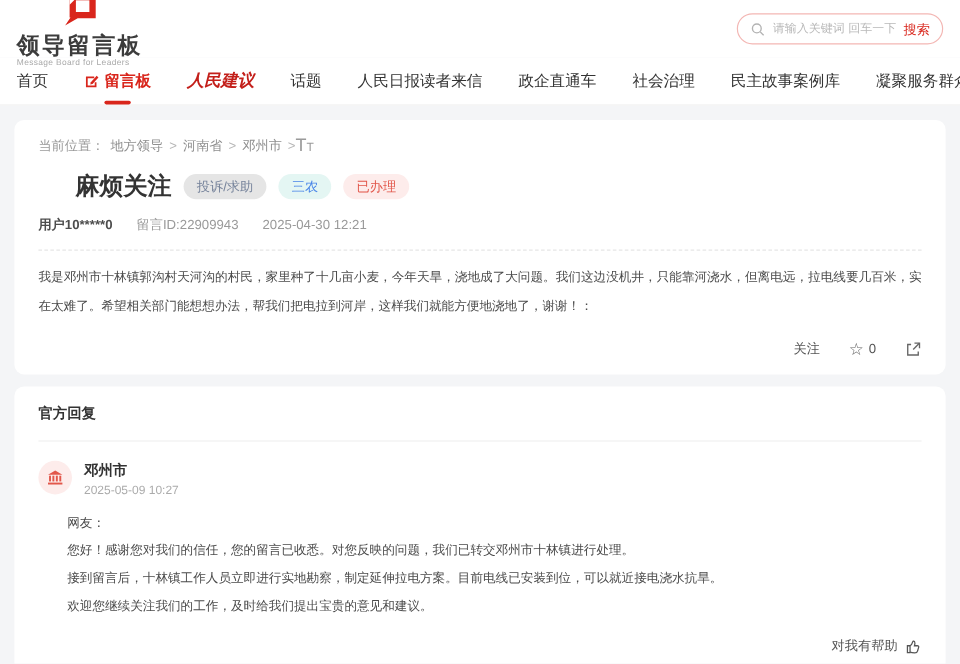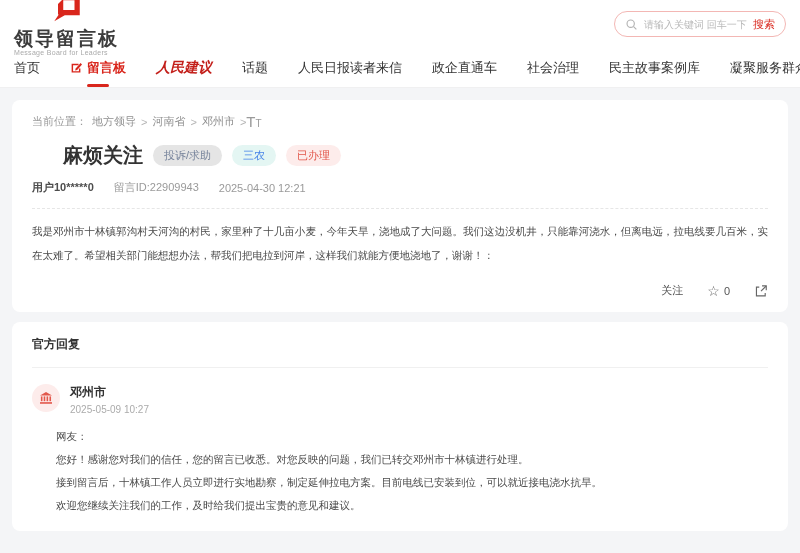--- a/index.html
+++ b/index.html
@@ -223,13 +223,22 @@
     </span>
   </div>
 
   <div class="reply-body">
     <p>网友：</p>
     <p>您好！感谢您对我们的信任，您的留言已收悉。对您反映的问题，我们已转交邓州市十林镇进行处理。</p>
     <p>接到留言后，十林镇工作人员立即进行实地勘察，制定延伸拉电方案。目前电线已安装到位，可以就近接电浇水抗旱。</p>
     <p>欢迎您继续关注我们的工作，及时给我们提出宝贵的意见和建议。</p>
   </div>
 
+  <div class="helpful-row">
+    <span>对我有帮助</span>
+    <span class="thumb">
+      <svg width="14" height="14" viewBox="0 0 16 16" fill="none" stroke="#555" stroke-width="1.2">
+        <path d="M2.5 7 H5 V13.5 H2.5 Z"></path>
+        <path d="M5 12.9 C6 13.6 7.5 13.8 9.5 13.8 C11.4 13.8 11.9 13 12.2 11.8 L13.2 8.6 C13.5 7.6 12.9 7 11.9 7 H9.2 C9.2 7 9.9 4.8 9.5 3.6 C9.2 2.6 7.8 2.3 7.5 3.3 C7.2 4.5 6.7 6.1 5 7"></path>
+      </svg>
+    </span>
+  </div>
 </div>
 
 </body></html>

